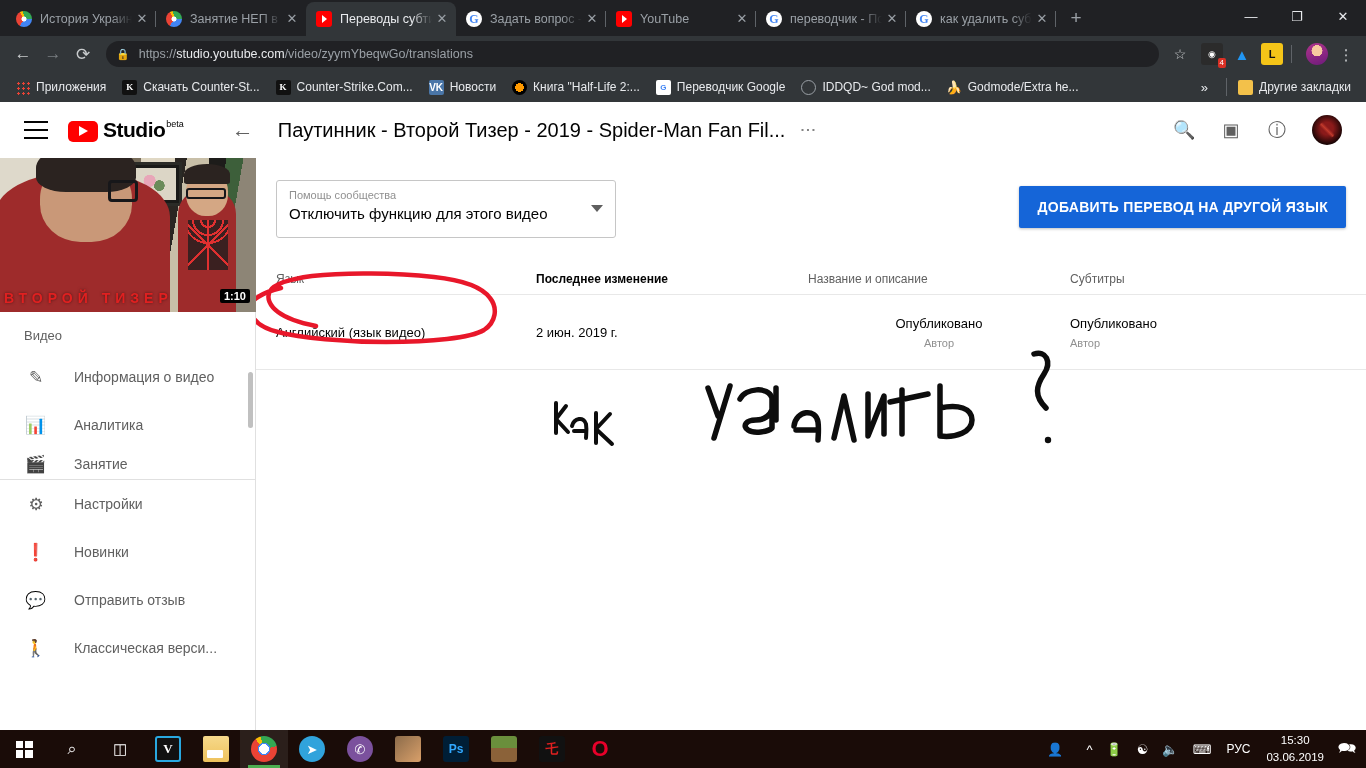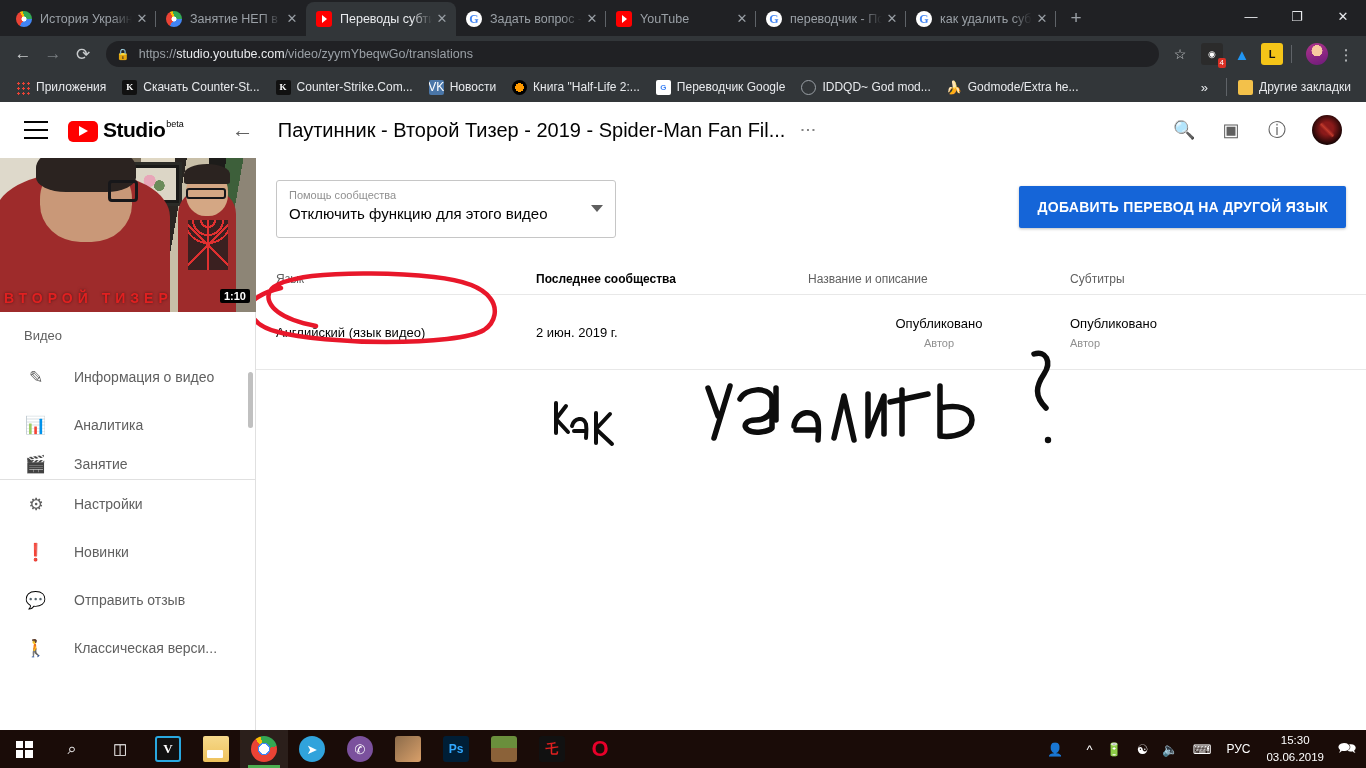--- a/index.html
+++ b/index.html
@@ -83,21 +83,21 @@
   
   #bookmarks-bar { height:30px; background:#323639; display:flex; align-items:center;
                    padding:0 8px; position:relative; }
   .bm { display:flex; align-items:center; height:22px; padding:0 7px; margin-right:2px;
         color:#e8eaed; font-size:12px; white-space:nowrap; border-radius:3px; }
   .bm-ico { width:15px; height:15px; flex:0 0 15px; margin-right:6px; border-radius:2px;
             display:flex; align-items:center; justify-content:center; font-size:9px; overflow:hidden; }
   .ico-apps { background:
       radial-gradient(circle,#ea4335 1.3px,transparent 1.4px) 1px 1px/5px 5px repeat; }
   .ico-cs { background:#111; color:#fff; font-family:"Liberation Serif",serif; font-weight:bold; }
-  .ico-vk { background:#4a76a8; color:#fff; font-size:12px; font-weight:normal; }
+  .ico-vk { background:#4a76a8; color:#fff; font-size:10px; font-weight:bold; }
   .ico-hl { background:#111; border-radius:50%;
             background-image: radial-gradient(circle at 50% 50%, #ff9a00 0 40%, #000 42%); }
   .ico-gt { background:#fff; color:#4285F4; font-weight:bold; font-size:8px; }
   .ico-iddqd { background:#323639; border:1.5px solid #9aa0a6; border-radius:50%; }
   .ico-banana { background:transparent; color:#f5d547; font-size:13px; }
   .ico-folder { background:#f3c14a; border-radius:2px; }
   #bm-overflow { color:#e8eaed; font-size:13px; padding:0 8px; position:absolute; right:150px; }
   #bm-right { position:absolute; right:6px; display:flex; align-items:center; }
 
   
@@ -491,21 +491,21 @@
             <div id="cs-label">Помощь сообщества</div>
             <div id="cs-value">Отключить функцию для этого видео</div>
             <div id="cs-arrow"></div>
           </div>
           <div id="add-translation-btn">ДОБАВИТЬ ПЕРЕВОД НА ДРУГОЙ ЯЗЫК</div>
         </div>
 
         <div id="table">
           <div id="table-head">
             <div class="th col-lang">Язык</div>
-            <div class="th bold col-mod">Последнее сообщества</div>
+            <div class="th bold col-mod">Последнее изменение</div>
             <div class="th col-title" style="text-align:left;">Название и описание</div>
             <div class="th col-subs">Субтитры</div>
           </div>
 
           <div id="table-row">
             <div class="td col-lang">Английский (язык видео)</div>
             <div class="td col-mod">2 июн. 2019 г.</div>
             <div class="td col-title">
               <div class="two-line">
                 <span>Опубликовано</span>

